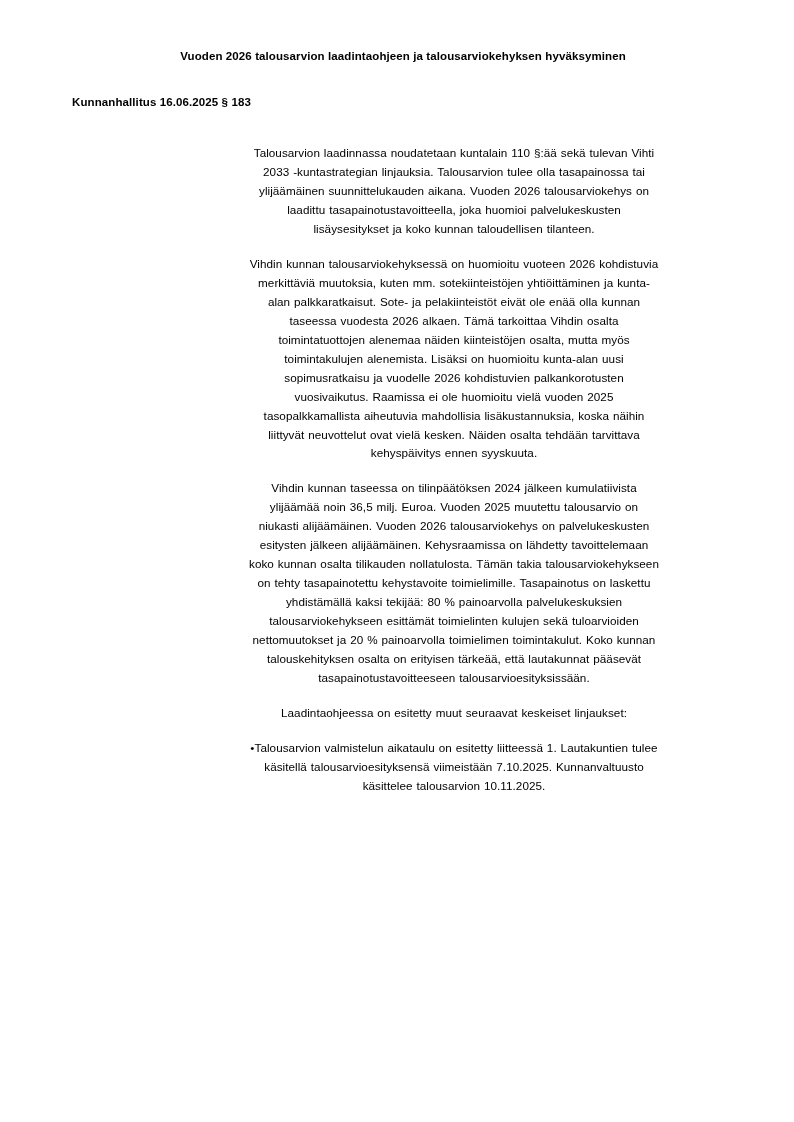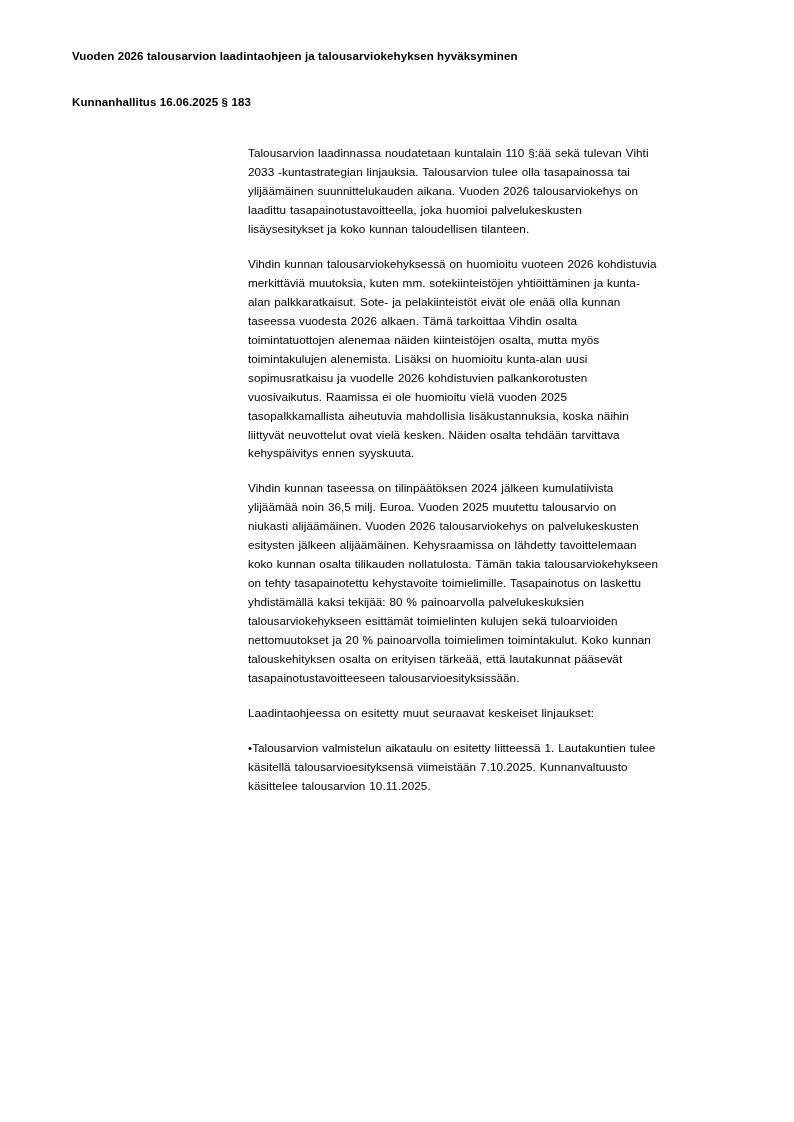--- a/index.html
+++ b/index.html
@@ -21,38 +21,39 @@
     box-sizing: border-box;
     padding: 48px 60px 40px 72px;
     background: #ffffff;
   }
   .doc-title {
     font-size: 11.5px;
     font-weight: bold;
     line-height: 1.4;
     margin: 0 0 0 0;
     letter-spacing: 0.1px;
+    text-align: center;
   }
   .meta-line {
     font-size: 11.5px;
     font-weight: bold;
     line-height: 1.4;
     margin: 30px 0 0 0;
     letter-spacing: 0.1px;
   }
   .body-block {
     margin-top: 34px;
     margin-left: 176px;
     width: 412px;
   }
   .para {
     font-size: 11.7px;
     line-height: 1.62;
     margin: 0 0 16px 0;
-    text-align: left;
+    text-align: center;
     letter-spacing: 0.05px;
     word-spacing: 0.6px;
   }
   .para:last-child {
     margin-bottom: 0;
   }
   .para.bullet {
     text-indent: 0;
   }
 </style>

